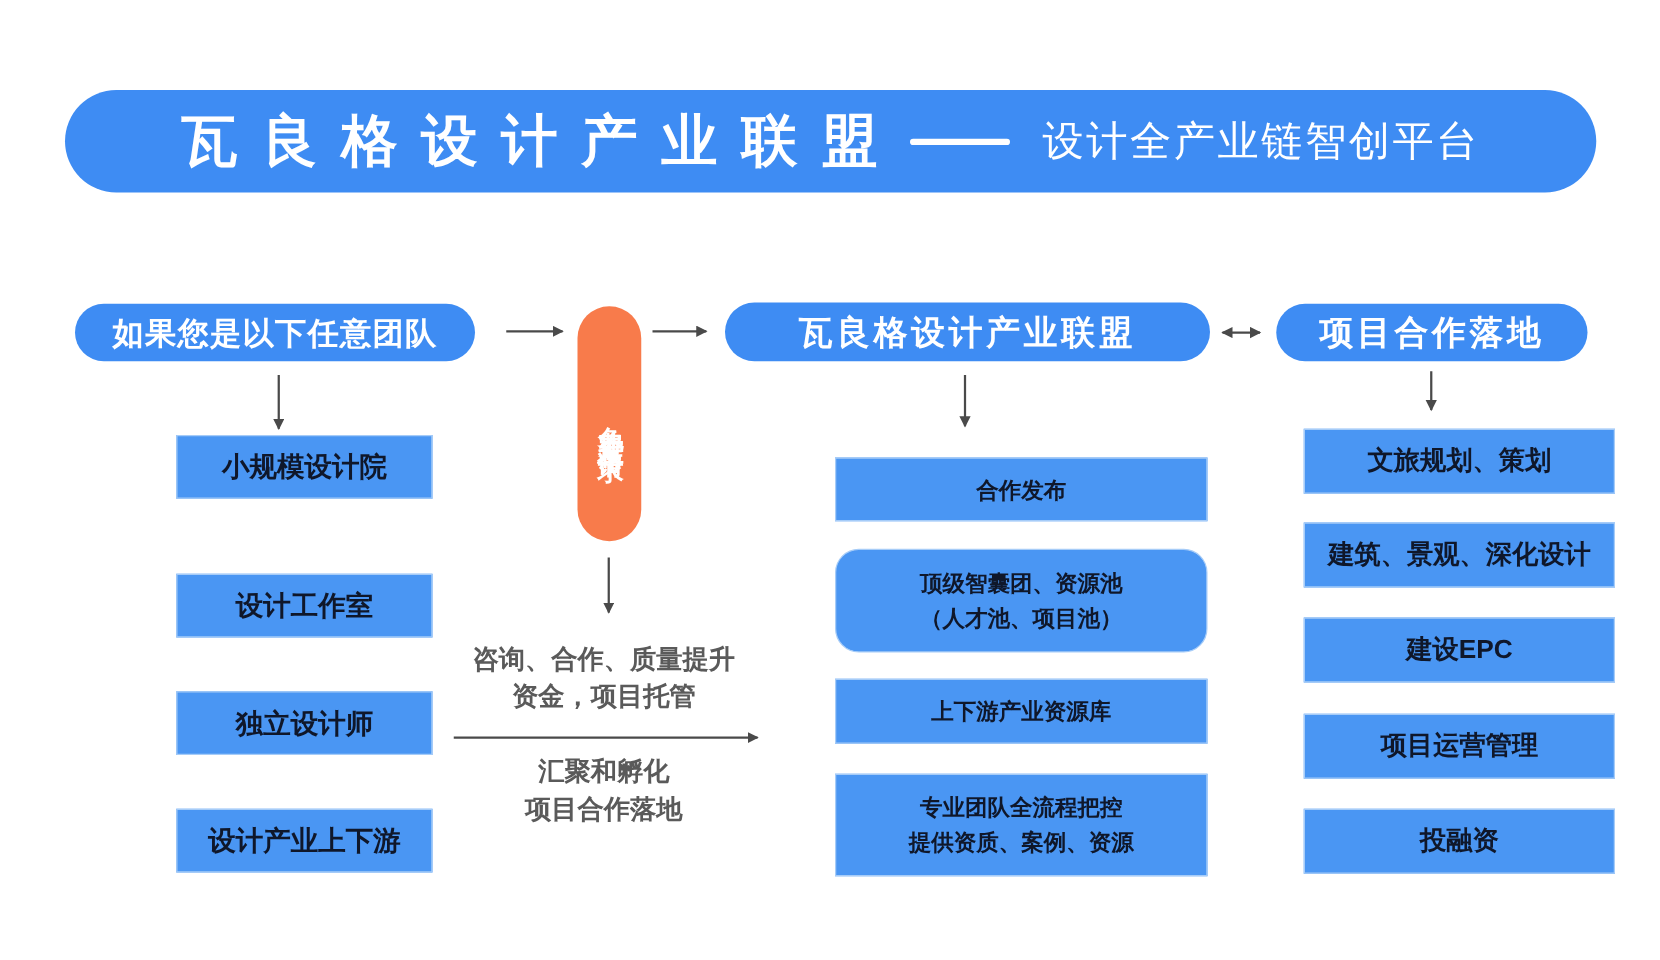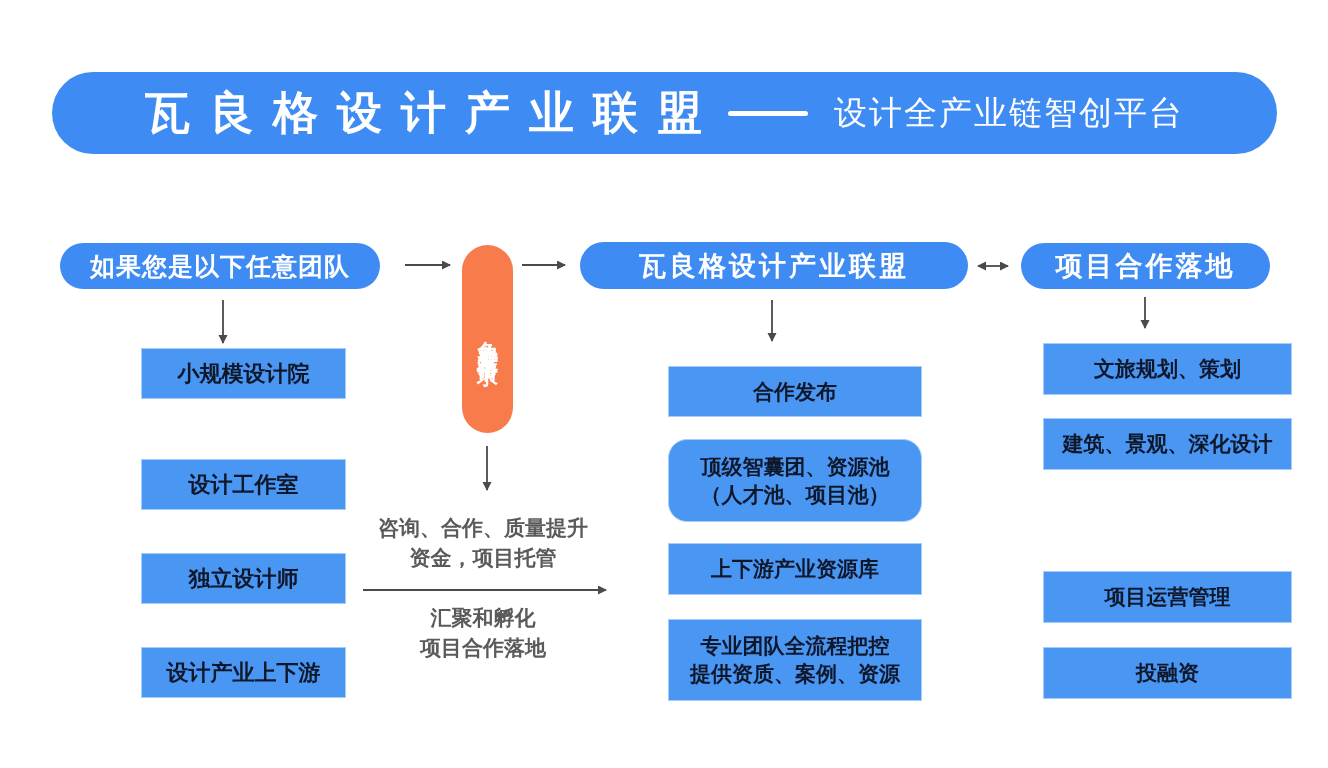--- a/index.html
+++ b/index.html
@@ -106,21 +106,21 @@
     flex-direction:column;
     align-items:center;
     justify-content:center;
     text-align:center;
     font-size:22px;
     line-height:28px;
     white-space:nowrap;
     margin-left:22px;
   }
   .col-left{left:119px; width:205px; height:51px;}
-  .col-center{left:646px; width:254px; font-size:21px;}
+  .col-center{left:646px; width:298px; font-size:18px;}
   .col-right{left:1021px; width:249px; height:52px; font-size:21px;}
   .lb1{top:348px;font-family:Liberation Serif, serif;} .lb2{top:459px;} .lb3{top:553px;} .lb4{top:647px;}
   .cb1{top:366px;height:51px;} .cb2{top:439px;height:83px;border-radius:19px;} .cb3{top:543px;height:52px;} .cb4{top:619px;height:82px;}
   .rb1{top:343px;} .rb2{top:418px;} .rb3{top:494px;} .rb4{top:571px;} .rb5{top:647px;}
   
   .annotation{
     position:absolute;
     left:343px;
     width:280px;
     text-align:center;
@@ -183,20 +183,21 @@
   <div class="box col-center cb3">
     <span>上下游产业资源库</span>
   </div>
   <div class="box col-center cb4">
     <span>专业团队全流程把控</span>
     <span>提供资质、案例、资源</span>
   </div>
 
   <div class="box col-right rb1">文旅规划、策划</div>
   <div class="box col-right rb2">建筑、景观、深化设计</div>
+  <div class="box col-right rb3">建设EPC</div>
   <div class="box col-right rb4">项目运营管理</div>
   <div class="box col-right rb5">投融资</div>
 
   <div class="annotation annotation-top">
     <div>咨询、合作、质量提升</div>
     <div>资金，项目托管</div>
   </div>
   <div class="annotation annotation-bottom">
     <div>汇聚和孵化</div>
     <div>项目合作落地</div>

